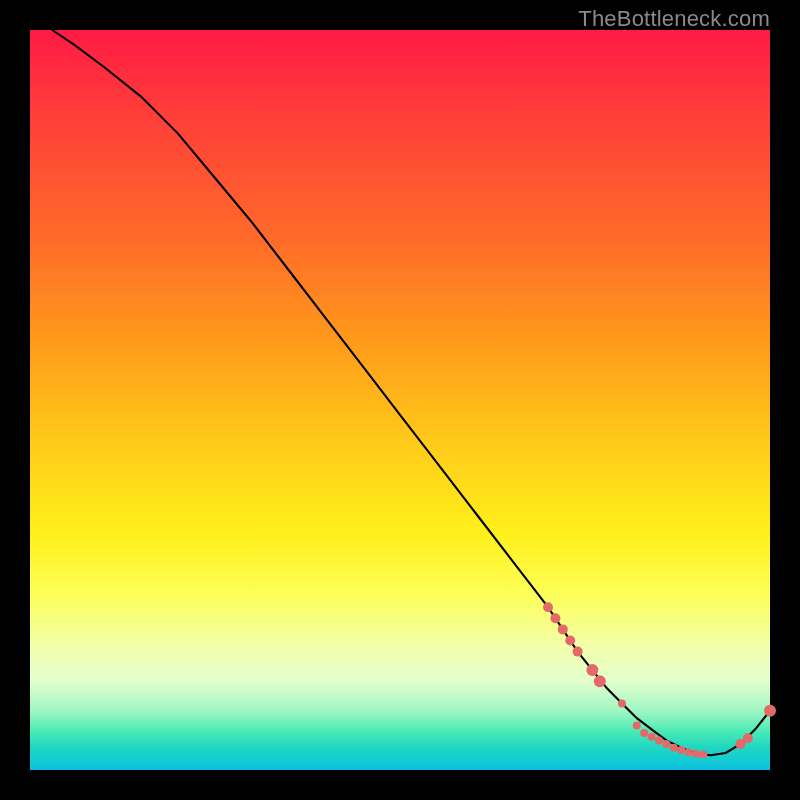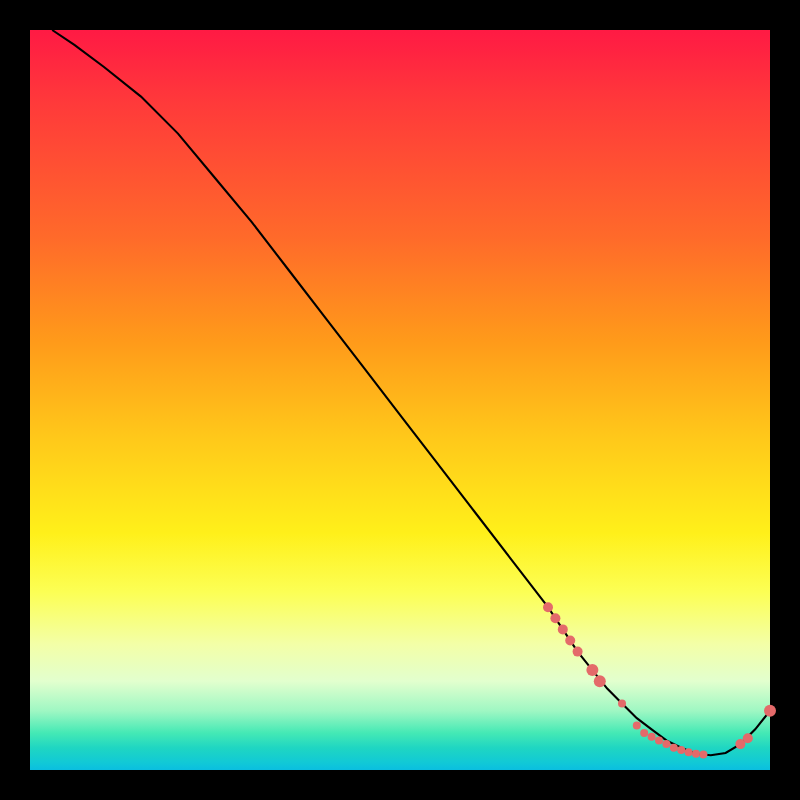--- a/index.html
+++ b/index.html
@@ -96,13 +96,14 @@
           <circle cx="651.20" cy="720.02" r="4" class="dot"></circle>
           <circle cx="658.60" cy="722.24" r="4" class="dot"></circle>
           <circle cx="666.00" cy="723.72" r="4" class="dot"></circle>
           <circle cx="673.40" cy="724.46" r="4" class="dot"></circle>
           <circle cx="710.40" cy="714.10" r="5" class="dot"></circle>
           <circle cx="717.80" cy="708.18" r="5" class="dot"></circle>
           <circle cx="740.00" cy="680.80" r="6" class="dot"></circle>
         </g>
     </svg>
   </div>
+  <div class="watermark">TheBottleneck.com</div>
 </div>
 
 </body></html>

